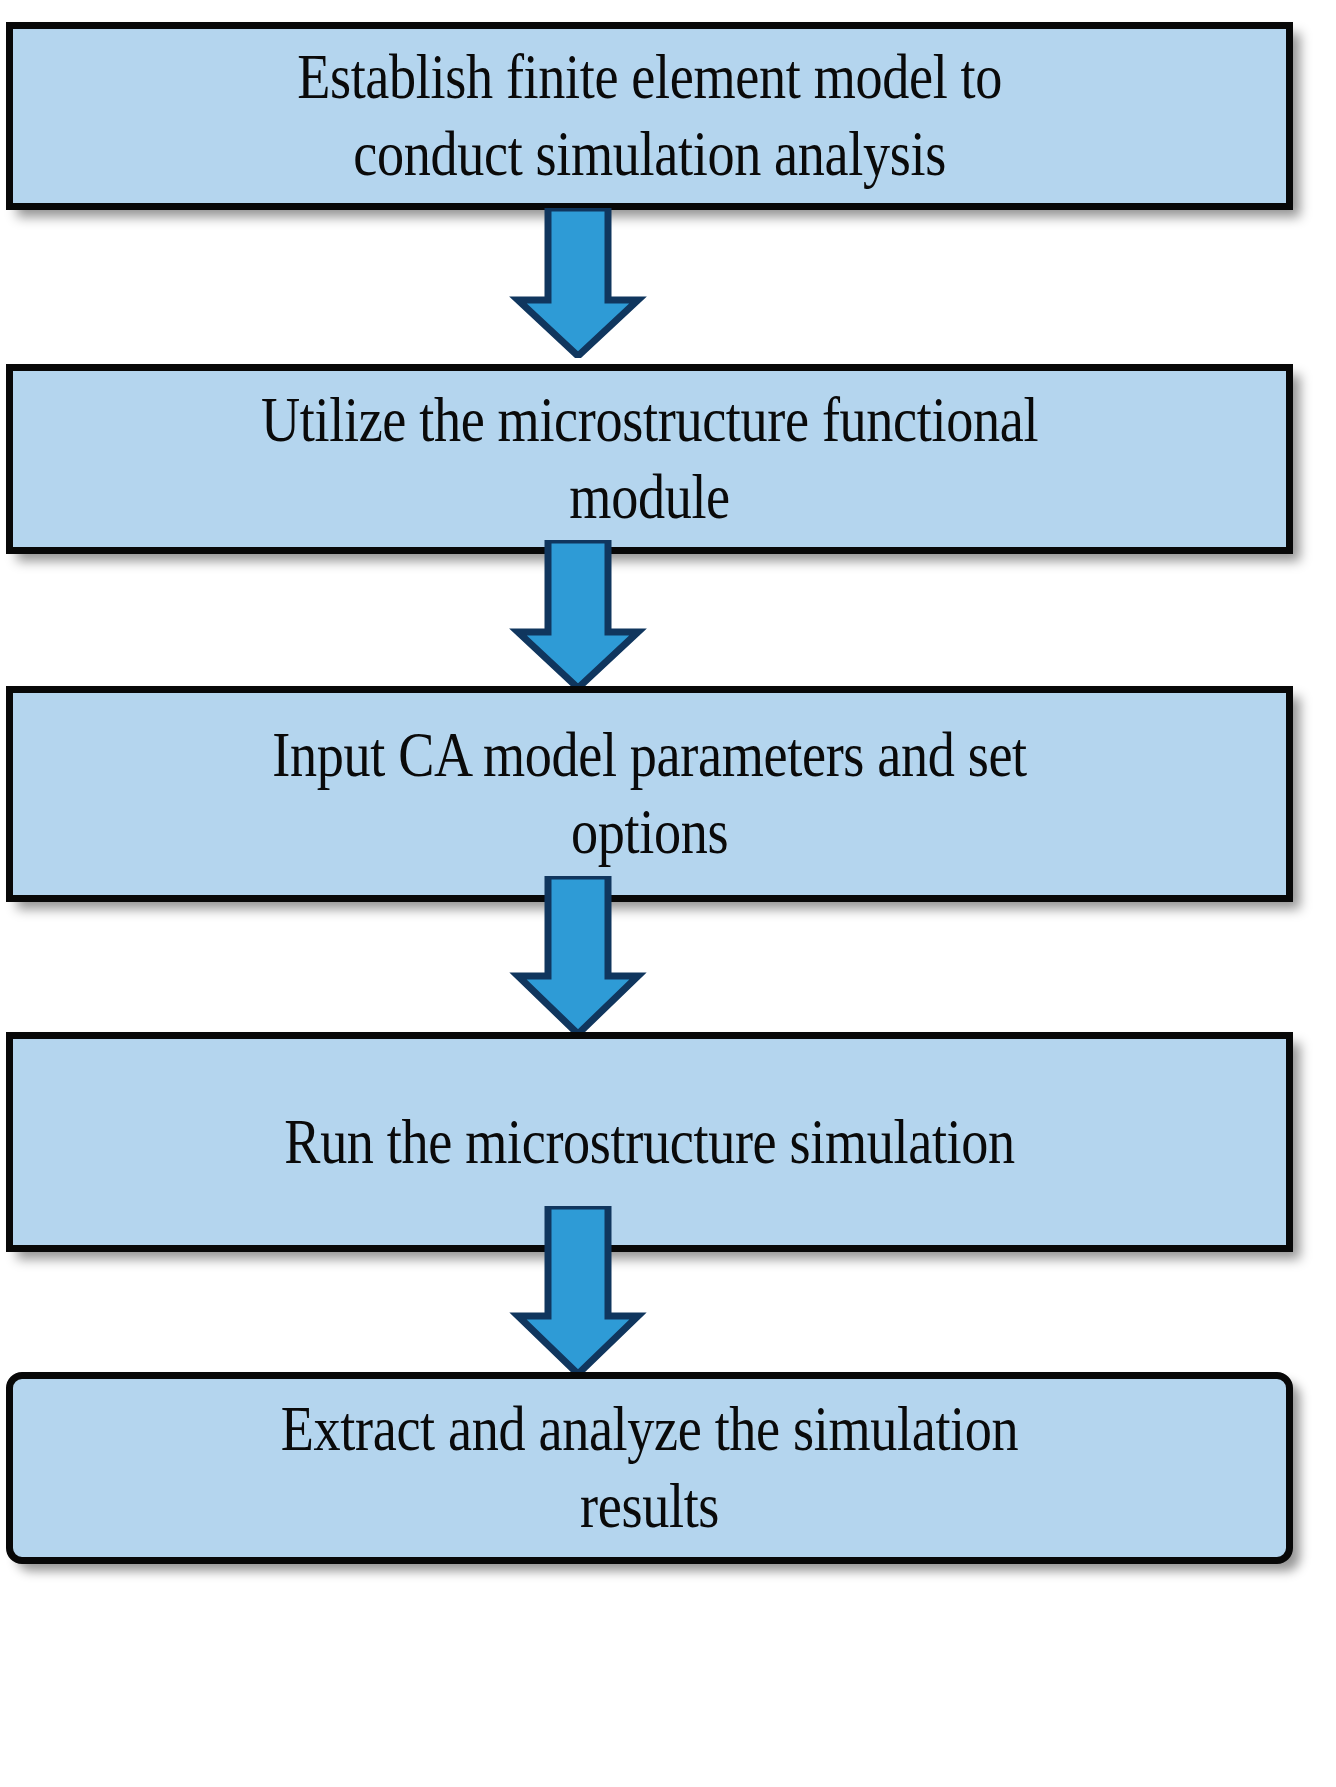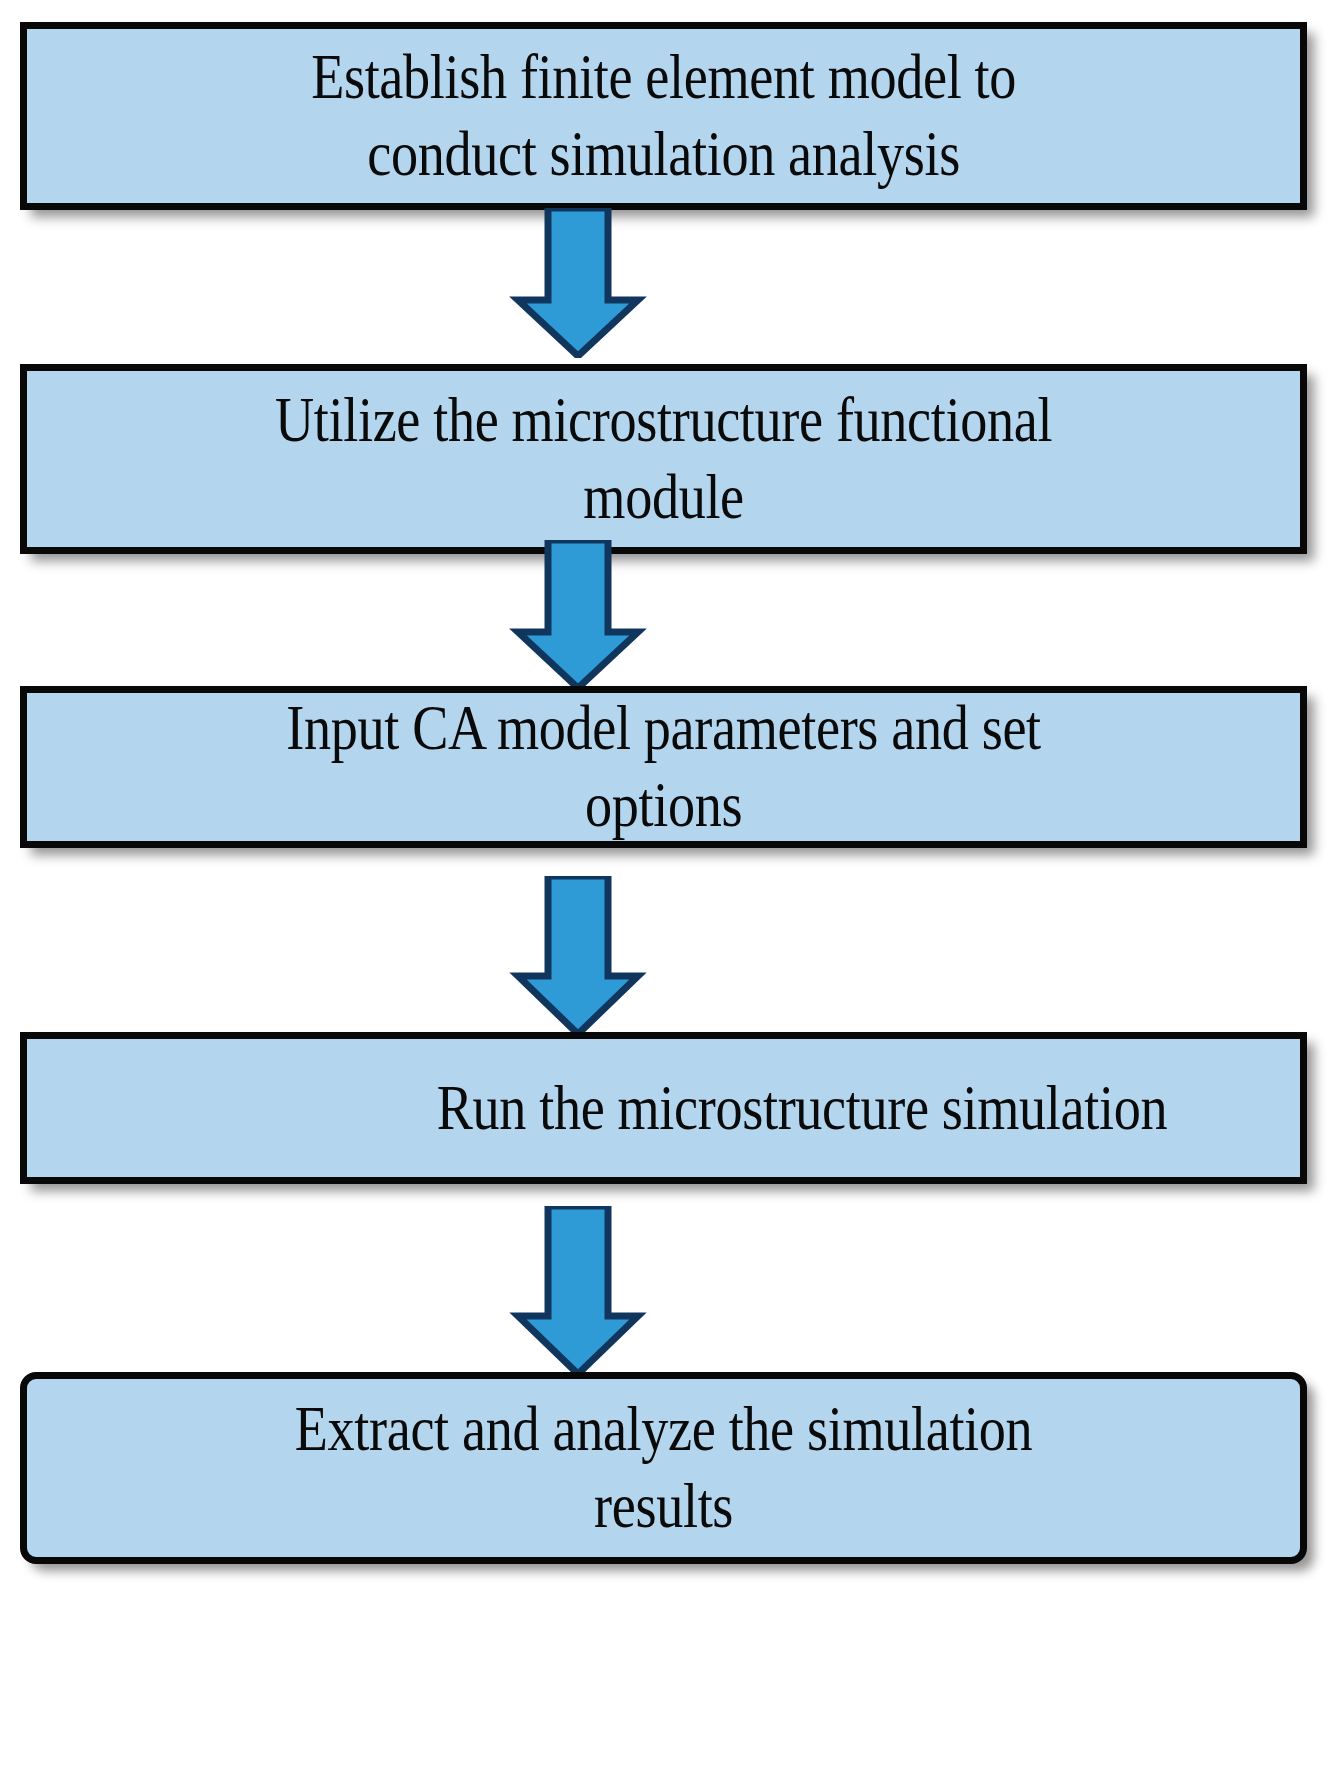--- a/index.html
+++ b/index.html
@@ -16,21 +16,21 @@
 
   #flowchart {
     position: relative;
     width: 1336px;
     height: 1787px;
     background: #ffffff;
   }
 
   .node {
     position: absolute;
-    left: 20px;
+    left: 6px;
     width: 1287px;
     box-sizing: border-box;
     background: #b4d5ee;
     border: 7px solid #080808;
     display: flex;
     align-items: center;
     justify-content: center;
     text-align: center;
     box-shadow: 9px 9px 11px -2px rgba(0,0,0,0.42);
   }
@@ -44,22 +44,22 @@
     letter-spacing: -0.4px;
     font-weight: 400;
     transform: scaleX(0.86);
     transform-origin: center center;
     white-space: pre-line;
   }
 
   
   #node-0 { top: 22px;   height: 188px; }
   #node-1 { top: 352px;  height: 190px; margin-top: 12px; }
-  #node-2 { top: 686px;  height: 162px; }
-  #node-3 { top: 1032px; height: 152px; text-align: right; }
+  #node-2 { top: 686px;  height: 216px; }
+  #node-3 { top: 1032px; height: 220px; }
   #node-4 { top: 1372px; height: 192px; border-radius: 16px; }
 
   .connector {
     position: absolute;
     left: 0;
     width: 1336px;
     pointer-events: none;
   }
   .connector svg { display: block; }
 

